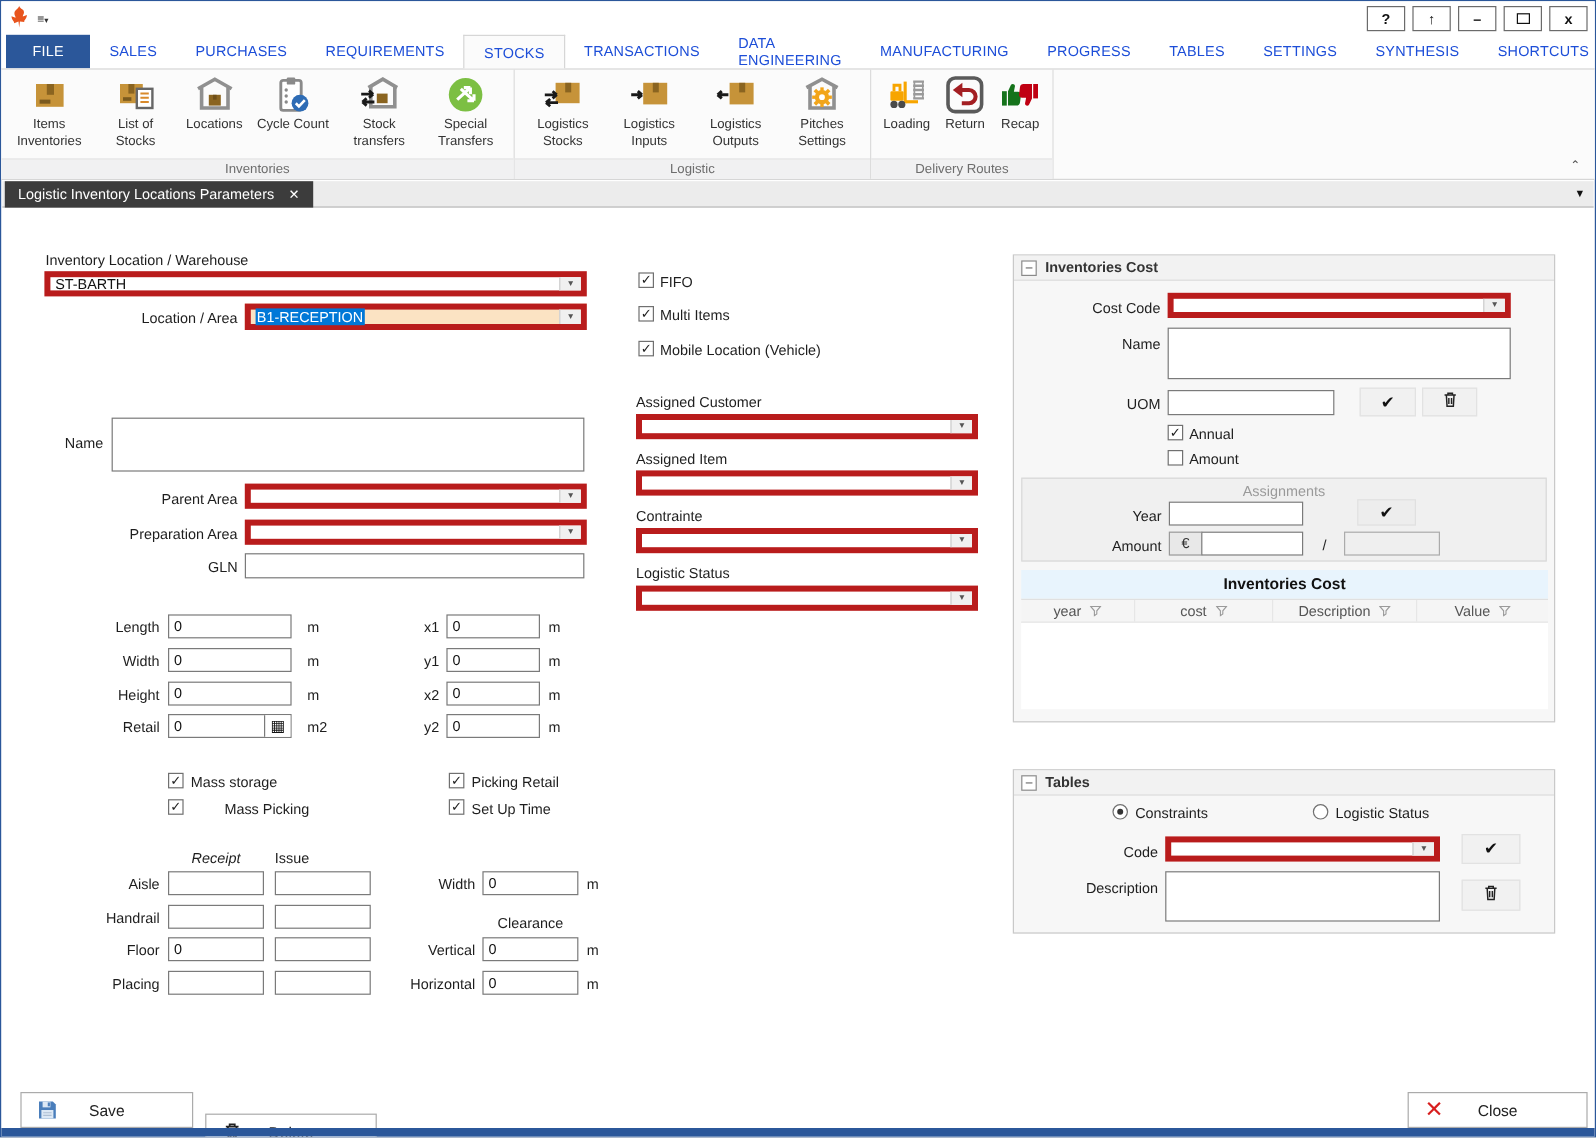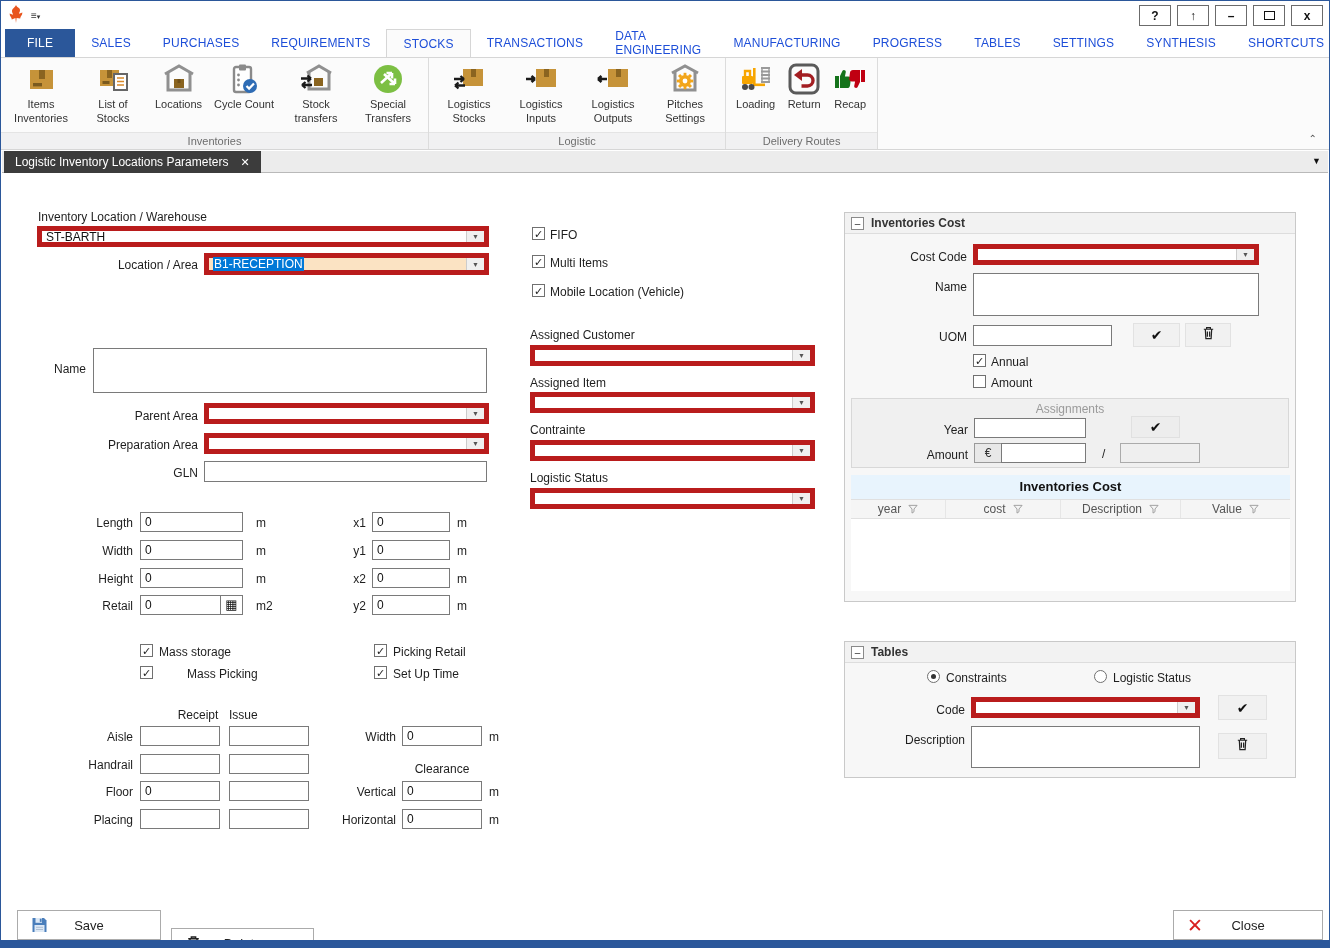--- a/index.html
+++ b/index.html
@@ -388,21 +388,21 @@
 
   <span class="cb checked" style="left:139px; top:643px;"></span>
   <div class="flabel" style="left:158px; top:644px;">Mass storage</div>
   <span class="cb checked" style="left:139px; top:665px;"></span>
   <div class="flabel" style="left:158px; top:666px;margin-left:28px;">Mass Picking</div>
   <span class="cb checked" style="left:373px; top:643px;"></span>
   <div class="flabel" style="left:392px; top:644px;">Picking Retail</div>
   <span class="cb checked" style="left:373px; top:665px;"></span>
   <div class="flabel" style="left:392px; top:666px;">Set Up Time</div>
 
-  <div class="flabel c" style="left:157px; top:707px; width:80px;">Receipt</div>
+  <div class="flabel c" style="left:139px; top:707px; width:80px;font-style:italic;">Receipt</div>
   <div class="flabel" style="left:228px; top:707px; width:80px;">Issue</div>
 
   <div class="flabel r" style="left:60px; top:729px; width:72px;">Aisle</div>
   <input class="tb" style="left: 139px; top: 725px; width: 80px; height: 20px;" value="">
   <input class="tb" style="left: 228px; top: 725px; width: 80px; height: 20px;" value="">
 
   <div class="flabel r" style="left:60px; top:757px; width:72px;">Handrail</div>
   <input class="tb" style="left: 139px; top: 753px; width: 80px; height: 20px;" value="">
   <input class="tb" style="left: 228px; top: 753px; width: 80px; height: 20px;" value="">
 

